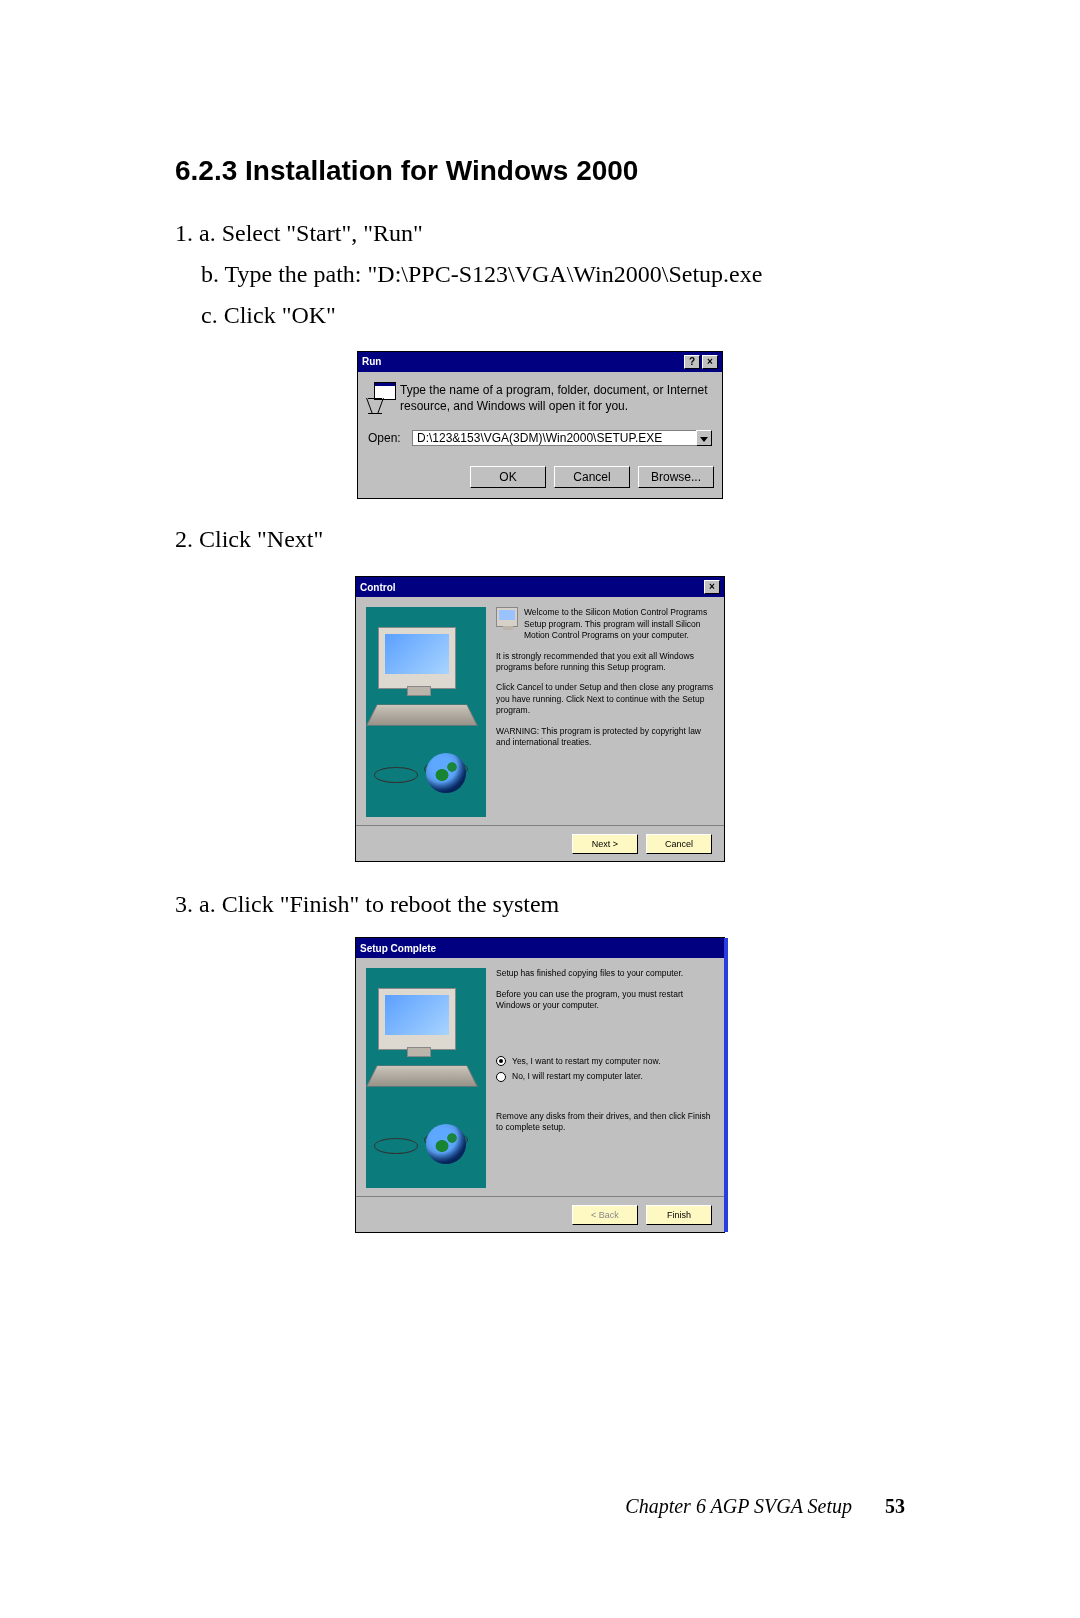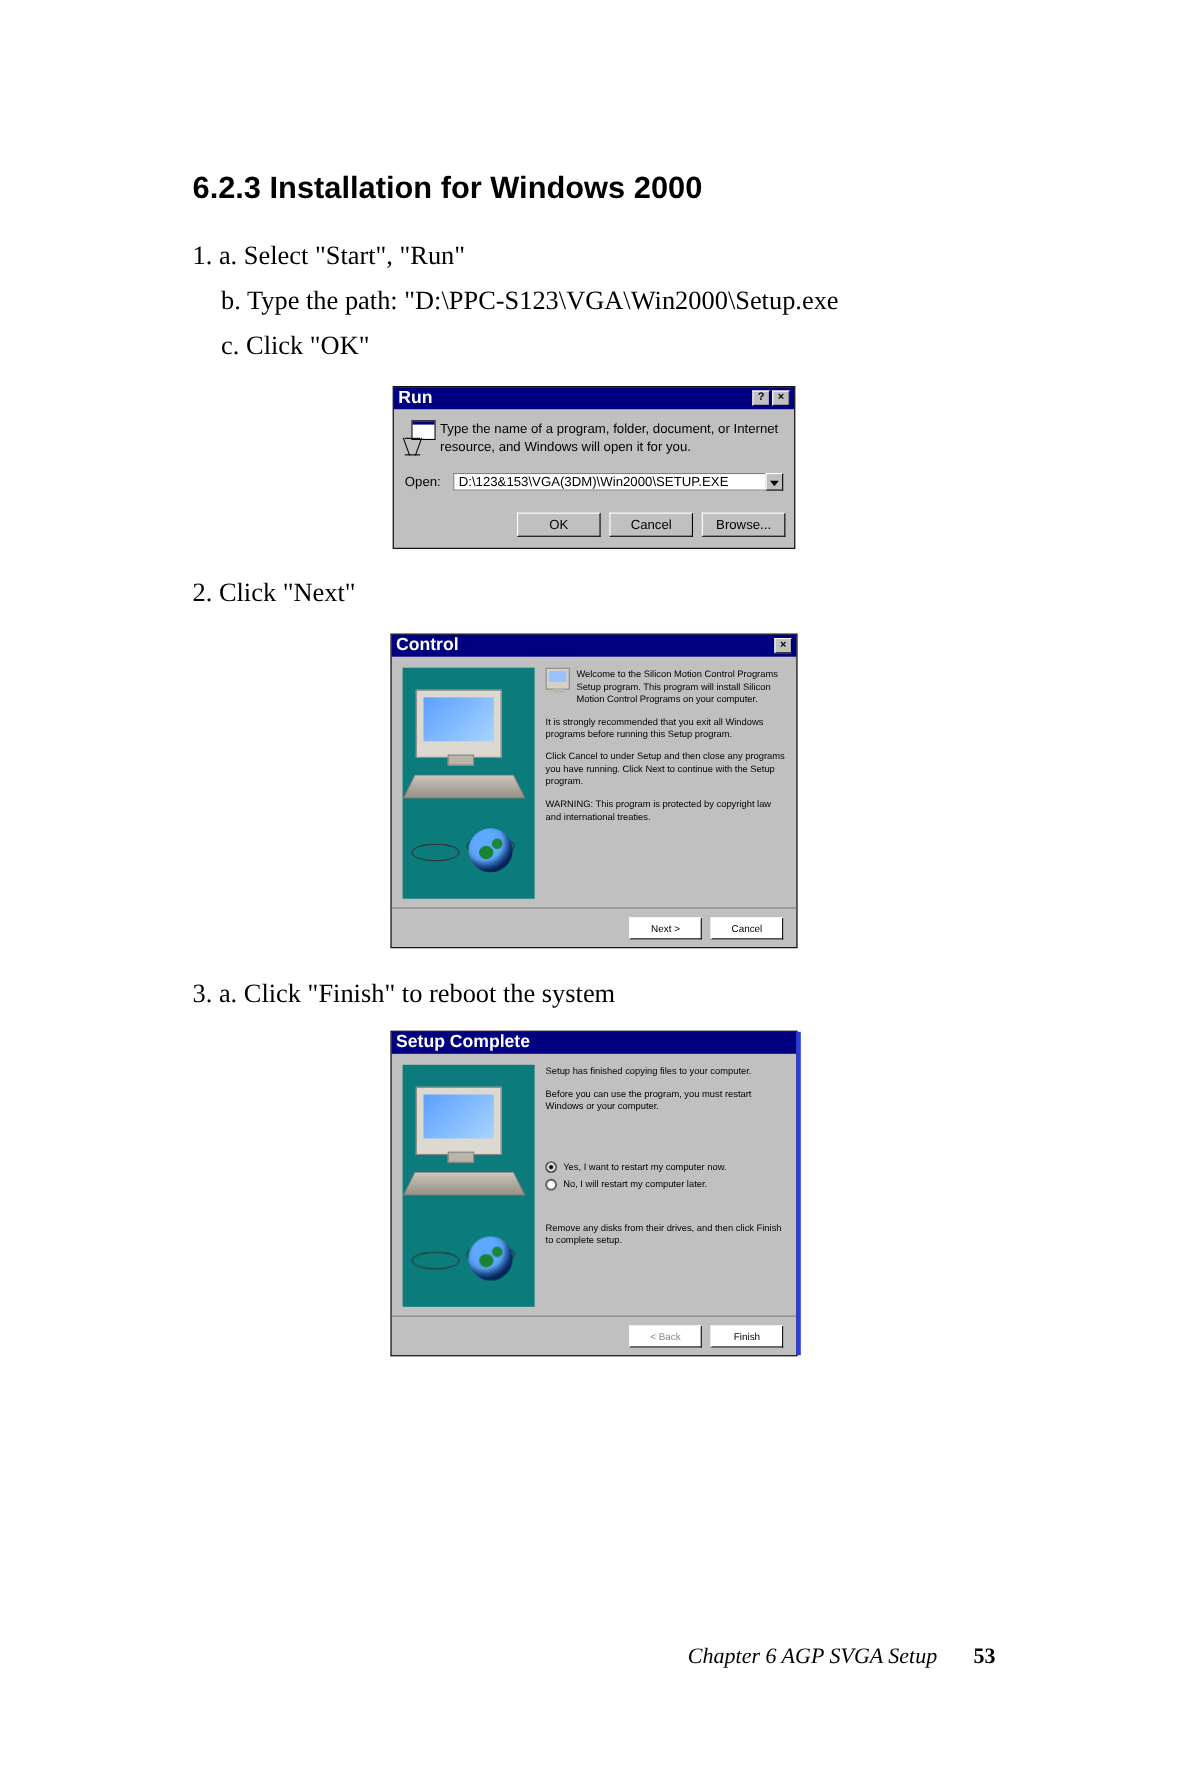--- a/index.html
+++ b/index.html
@@ -41,21 +41,21 @@
   }
   .run-title {
     background: #000080;
     color: #fff;
     font-weight: bold;
     padding: 2px 4px;
     display: flex;
     align-items: center;
     height: 20px;
   }
-  .title-text { flex: 1; font-size: 16px; }
+  .title-text { flex: 1; font-size: 10px; }
   .title-btn {
     width: 16px; height: 14px;
     background: #c0c0c0;
     border: 1px solid #fff;
     border-right-color: #000; border-bottom-color: #000;
     margin-left: 2px;
     font-size: 10px; font-weight: bold; color: #000;
     text-align: center; line-height: 11px;
   }
   .run-body { padding: 10px 10px 2px 10px; }
@@ -170,21 +170,21 @@
   .pc-icon::after {
     content:""; position:absolute; bottom:-4px; left:6px; width:10px; height:4px; background:#bbb4aa;
   }
   .para { margin-top: 9px; }
   .wiz-buttons {
     height: 36px; border-top:1px solid #808080; border-top-style: groove;
     display:flex; justify-content:flex-end; align-items:center; gap:8px; padding: 0 12px;
   }
   .wiz-btn {
     min-width: 66px; height: 20px;
-    background:#ffffff; border:1px solid #fff;
+    background:#fef9c3; border:1px solid #fff;
     border-right-color:#000; border-bottom-color:#000;
     font: inherit; font-size: 9px;
   }
   .wiz-btn[disabled] { color:#888; }
   
   .wizard.sc { width: 370px; margin: 14px auto 0 auto; position: relative; }
   .wizard.sc .blue-edge { position:absolute; top:0; right:-4px; width:4px; bottom:0; background:#2a3de0;}
   .wiz-body.sc { min-height: 232px; }
   .sc .wiz-graphic { height: 220px; }
   .radio-row { display:flex; align-items:center; gap:6px; margin-top:4px; }

